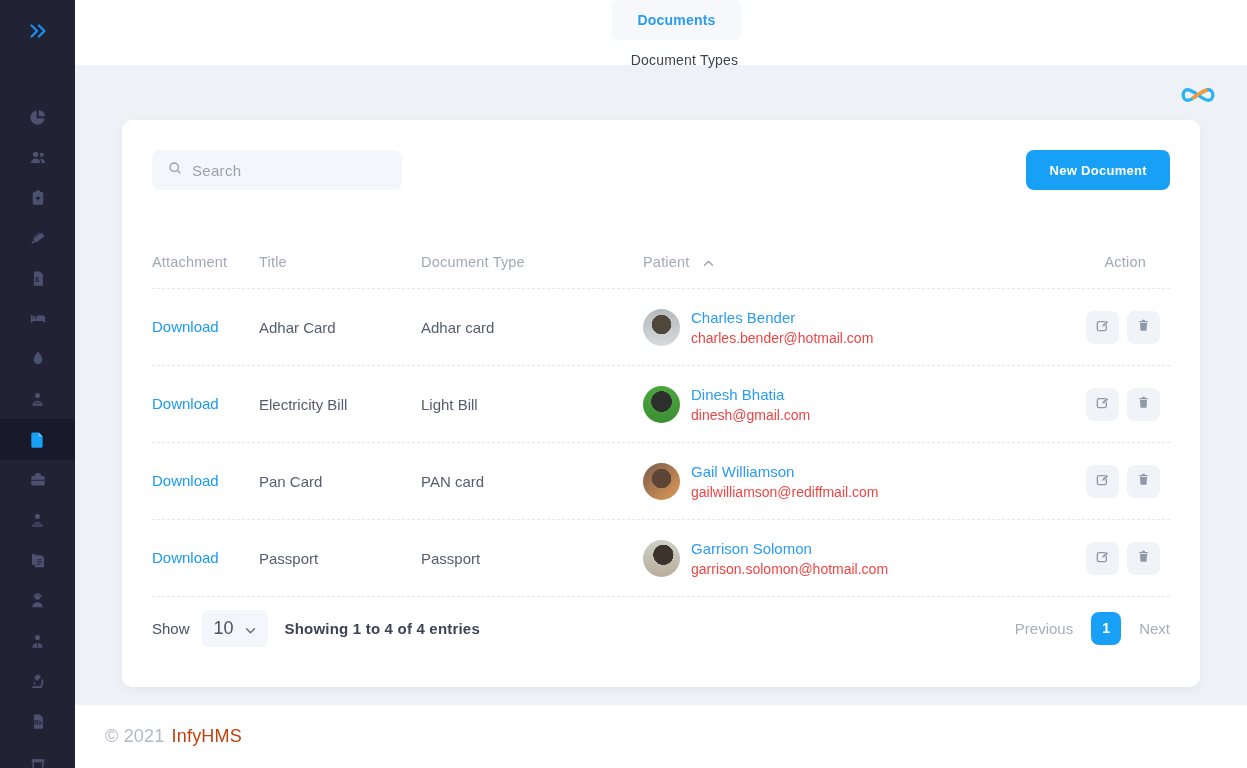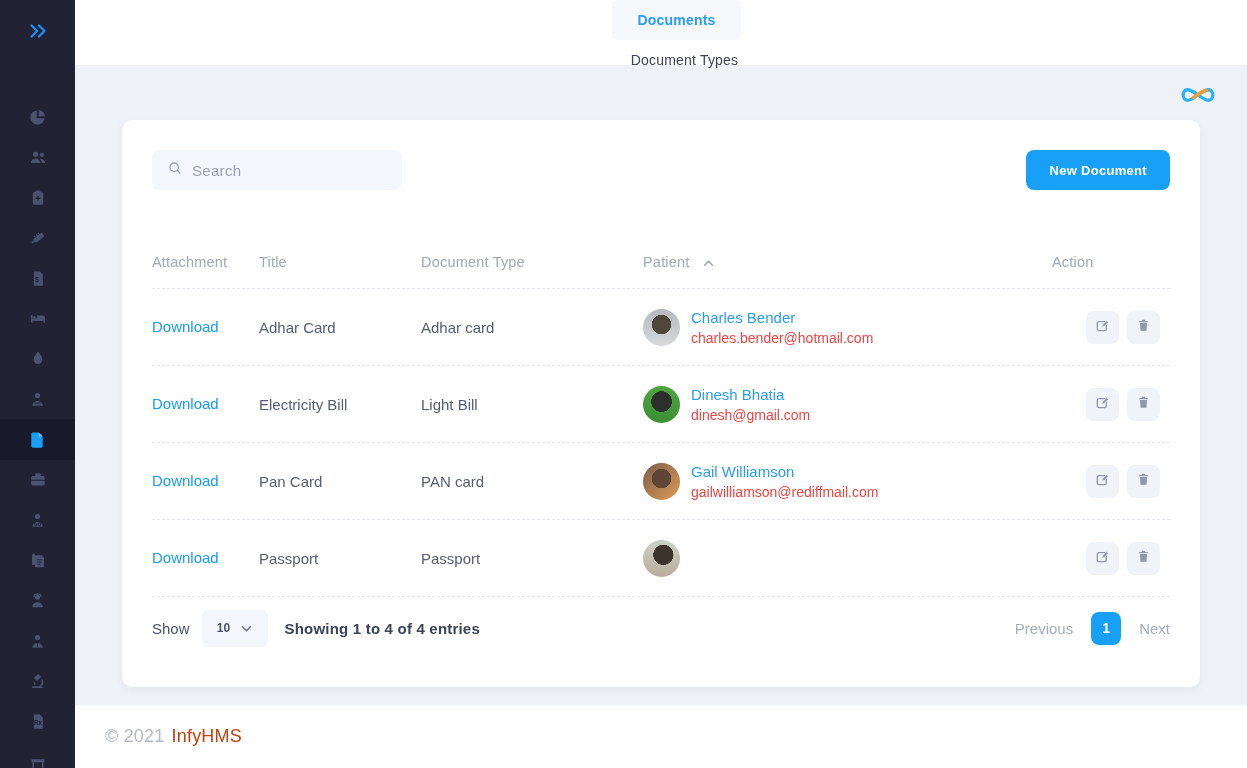--- a/index.html
+++ b/index.html
@@ -25,40 +25,40 @@
   
   .card { position:absolute; left:122px; top:120px; width:1078px; height:567px; background:#ffffff; border-radius:10px; box-shadow:0 3px 10px rgba(30,45,80,.05); padding:30px 30px 0; z-index:2; }
   .toolbar { display:flex; align-items:center; justify-content:space-between; height:40px; }
   .search-box { width:250px; height:40px; background:#f3f6fa; border-radius:8px; display:flex; align-items:center; padding-left:15px; gap:9px; }
   .search-box input { border:none; outline:none; background:transparent; font-family:inherit; font-size:15px; color:#4b5166; width:190px; }
   .search-box input::placeholder { color:#9aa1b2; font-weight:500; letter-spacing:.3px; }
   .btn-primary { height:40px; padding:0 23px; background:#18a0f6; border:none; border-radius:8px; color:#ffffff; font-family:inherit; font-size:13px; font-weight:600; letter-spacing:.3px; cursor:pointer; }
   
   .grid-cols { display:grid; grid-template-columns:107px 162px 222px 1fr 118px; align-items:center; }
   .thead { margin-top:64px; padding-bottom:18px; border-bottom:1px dashed #e4e7ec; color:#a2a8b4; font-size:14.5px; font-weight:500; letter-spacing:.2px; }
-  .th-action { padding-right:24px; }
+  .th-action { text-align:right; padding-right:24px; }
   .th-sort { display:inline-flex; align-items:center; gap:13px; cursor:pointer; }
   .trow { height:77px; border-bottom:1px dashed #e4e7ec; }
   .trow:last-child { border-bottom:none; }
   .link { color:#189af5; font-size:15px; font-weight:500; text-decoration:none; cursor:pointer; }
   .cell-text { color:#575c70; font-size:15px; font-weight:500; }
   .patient-cell { display:flex; align-items:center; gap:11px; }
   .avatar { width:37px; height:37px; border-radius:50%; flex:0 0 37px; }
   .av0 { background:radial-gradient(circle at 50% 42%, #4f463c 0 34%, rgba(0,0,0,0) 35%), linear-gradient(180deg,#b5b9bd,#d7d9db); }
   .av1 { background:radial-gradient(circle at 50% 42%, #2c2f2b 0 36%, rgba(0,0,0,0) 37%), linear-gradient(180deg,#4da53f,#3c8f33); }
   .av2 { background:radial-gradient(circle at 50% 42%, #5d4636 0 34%, rgba(0,0,0,0) 35%), linear-gradient(135deg,#7a5d4d,#e09a55); }
   .av3 { background:radial-gradient(circle at 55% 40%, #3c342c 0 33%, rgba(0,0,0,0) 34%), linear-gradient(180deg,#ccd1c6,#b9ad9c); }
   .p-name { color:#2a9cf3; font-size:15px; font-weight:500; margin-bottom:4px; cursor:pointer; }
   .p-email { color:#ef4444; font-size:14px;text-align:right; }
   .actions { display:flex; justify-content:flex-end; gap:8px; padding-right:10px; }
   .icon-btn { width:33px; height:33px; border:none; border-radius:8px; background:#f0f3f7; color:#9298ab; display:flex; align-items:center; justify-content:center; cursor:pointer; }
   
   .table-footer { margin-top:11px; height:40px; display:flex; align-items:center; }
   .show-label { color:#4b5166; font-size:15px; font-weight:500; }
-  .page-select { margin-left:12px; width:66px; height:37px; background:#f3f6fa; border-radius:6px; display:flex; align-items:center; justify-content:center; gap:11px; color:#4b5166; font-size:12px; font-weight:700; cursor:pointer; }
+  .page-select { margin-left:12px; width:66px; height:37px; background:#f3f6fa; border-radius:6px; display:flex; align-items:center; justify-content:center; gap:11px; color:#4b5166; font-size:18px; font-weight:400; cursor:pointer; }
   .summary { margin-left:17px; color:#3d4356; font-size:15px; font-weight:600; letter-spacing:.2px; }
   .pager { margin-left:auto; display:flex; align-items:center; }
   .pg-link { color:#a7adb9; font-size:15px; font-weight:500; cursor:pointer; }
   .pg-current { width:30px; height:33px; margin:0 18px; background:#18a0f6; border-radius:8px; color:#ffffff; font-size:14px; font-weight:600; display:flex; align-items:center; justify-content:center; cursor:pointer; }
   
   .footer { position:absolute; left:75px; right:0; bottom:0; height:63px; background:#ffffff; display:flex; align-items:center; padding-left:30px; font-size:18px; letter-spacing:.2px; }
   .fk-muted { color:#b4b9c5; }
   .fk-brand { color:#c2410c; margin-left:7px; font-weight:500; }
 </style>
 </head>
@@ -355,20 +355,24 @@
         </button>
     </div>
   </div>
 
   <div class="grid-cols trow">
     <div><a class="link">Download</a></div>
     <div class="cell-text">Passport</div>
     <div class="cell-text">Passport</div>
     <div class="patient-cell">
       <span class="avatar av3"></span>
+      <span>
+        <div class="p-name">Garrison Solomon</div>
+        <div class="p-email">garrison.solomon@hotmail.com</div>
+      </span>
     </div>
     <div class="actions">
       <button class="icon-btn">
           <span><svg width="16" height="16" viewBox="0 0 24 24" fill="none" stroke="currentColor" stroke-width="2">
               <rect x="3.5" y="5.5" width="13.5" height="13.5" rx="2.5"></rect>
               <path d="M10 14l1.2-3.8L17.5 3.9l2.6 2.6-6.3 6.3z" fill="currentColor" stroke="#f0f3f7" stroke-width="1.2"></path>
             </svg></span>
         </button>
       <button class="icon-btn">
           <span><svg width="15" height="15" viewBox="0 0 24 24" fill="currentColor">

